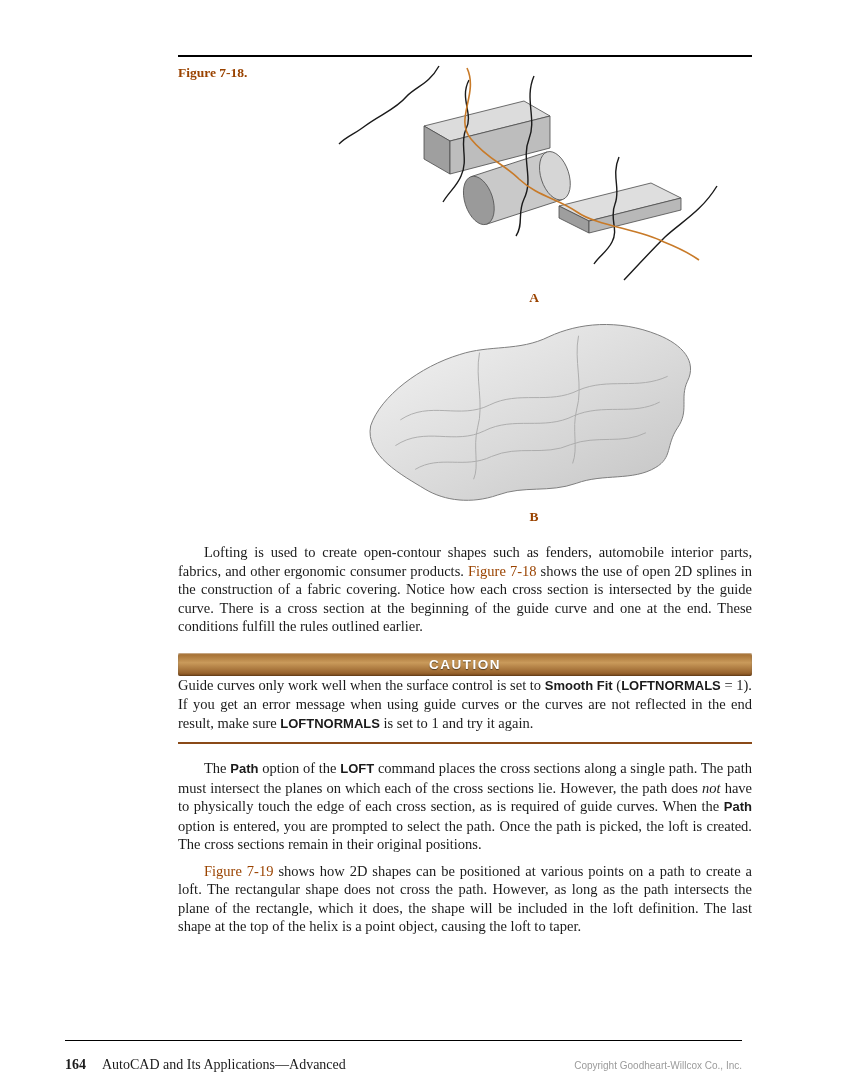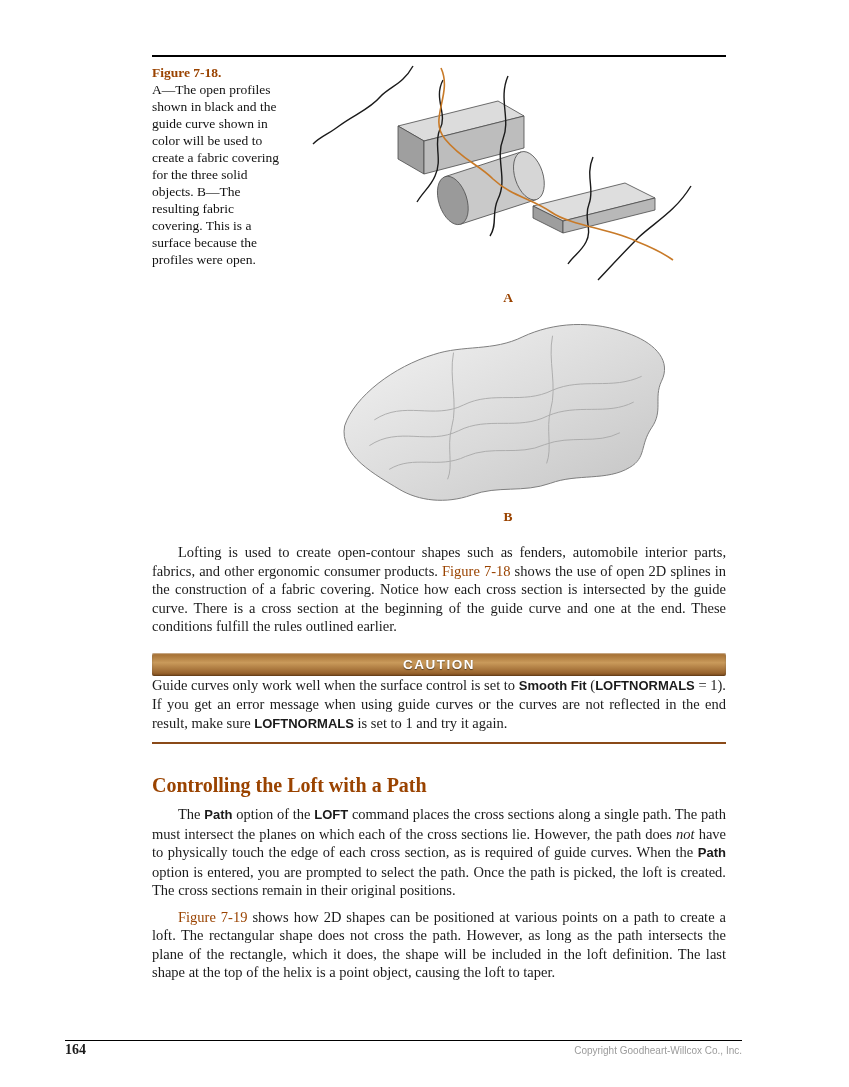--- a/index.html
+++ b/index.html
@@ -9,21 +9,21 @@
     --text-color:#1b1b1b;
   }
   *{margin:0;padding:0;box-sizing:border-box;}
   html,body{background:#ffffff;}
   body{
     width:849px;height:1087px;position:relative;overflow:hidden;
     font-family:"Liberation Serif", serif;
     color:var(--text-color);
   }
   .content{
-    position:absolute;left:152px;top:55px;width:574px;
+    position:absolute;left:178px;top:55px;width:574px;
   }
   .top-rule{border-top:2px solid #000;margin-bottom:7px;}
   
   .figure-block{display:flex;}
   .figure-caption{
     width:138px;flex:0 0 138px;font-size:13.5px;line-height:17px;padding-right:6px;
   }
   .cap-title{display:block;font-weight:bold;color:var(--accent-brown);}
   .cap-body{display:block;color:#111;}
   .figure-art{flex:1;display:flex;flex-direction:column;align-items:stretch;}
@@ -58,41 +58,40 @@
   
   .section-heading{
     margin-top:30px;font-size:20px;font-weight:bold;color:var(--accent-brown);
     font-family:"Liberation Serif", serif;
   }
   .section-heading + .body-par{margin-top:8px;}
   .body-par + .body-par.no-gap{margin-top:8px;}
   
   .footer{
     position:absolute;left:65px;right:107px;top:1040px;
-    border-top:1.5px solid #000;padding-top:1px;
+    border-top:1.5px solid #000;padding-top:16px;
     display:flex;align-items:baseline;
   }
   .page-num{font-weight:bold;font-size:14px;margin-right:16px;}
   .book-title{font-size:14px;}
   .copyright{
     margin-left:auto;font-family:"Liberation Sans", sans-serif;
     font-size:10px;color:#9b9b9b;
   }
   svg{overflow:visible;}
 </style>
 </head>
 <body>
 
 <div class="content">
   <div class="top-rule"></div>
 
   <div class="figure-block">
     <div class="figure-caption">
       <span class="cap-title">Figure 7-18.</span>
-      <span class="cap-body">A—The open profiles shown in black and the guide curve shown in color will be used to create a fabric covering for the three solid objects. B—The resulting fabric covering. This is a surface because the profiles were open.</span>
     </div>
 
     <div class="figure-art">
 
       <svg class="fig-svg" viewBox="0 0 430 224" height="224" preserveAspectRatio="xMidYMid meet" aria-hidden="true">
         <g fill="none" stroke="#1a1a1a" stroke-width="1.4">
           <path d="M120,2 C110,20 98,22 88,32 C76,46 62,50 46,62 C36,70 28,72 20,80"></path>
         </g>
         <g stroke="#4a4a4a" stroke-width="0.8">
           <polygon points="105,62 205,37 231,52 131,77" fill="#dcdcdc"></polygon>
@@ -145,22 +144,22 @@
   <p class="body-par indent"><span class="seg-plain">Lofting is used to create open-contour shapes such as fenders, automobile interior parts, fabrics, and other ergonomic consumer products. </span><span class="seg-figref">Figure 7-18</span><span class="seg-plain"> shows the use of open 2D splines in the construction of a fabric covering. Notice how each cross section is intersected by the guide curve. There is a cross section at the beginning of the guide curve and one at the end. These conditions fulfill the rules outlined earlier.</span></p>
 
   <div class="caution">
     <div class="caution-bar">
       <span class="caution-title">CAUTION</span>
     </div>
     <p class="caution-body"><span class="seg-plain">Guide curves only work well when the surface control is set to </span><span class="seg-bold">Smooth Fit</span><span class="seg-plain"> (</span><span class="seg-bold">LOFTNORMALS</span><span class="seg-plain"> = 1). If you get an error message when using guide curves or the curves are not reflected in the end result, make sure </span><span class="seg-bold">LOFTNORMALS</span><span class="seg-plain"> is set to 1 and try it again.</span></p>
     <div class="caution-rule"></div>
   </div>
 
-  <h2 class="section-heading">Controlling the Loft with a Path</h2>
 
   <p class="body-par indent"><span class="seg-plain">The </span><span class="seg-bold">Path</span><span class="seg-plain"> option of the </span><span class="seg-bold">LOFT</span><span class="seg-plain"> command places the cross sections along a single path. The path must intersect the planes on which each of the cross sections lie. However, the path does </span><span class="seg-italic">not</span><span class="seg-plain"> have to physically touch the edge of each cross section, as is required of guide curves. When the </span><span class="seg-bold">Path</span><span class="seg-plain"> option is entered, you are prompted to select the path. Once the path is picked, the loft is created. The cross sections remain in their original positions.</span></p>
   <p class="body-par indent no-gap"><span class="seg-figref">Figure 7-19</span><span class="seg-plain"> shows how 2D shapes can be positioned at various points on a path to create a loft. The rectangular shape does not cross the path. However, as long as the path intersects the plane of the rectangle, which it does, the shape will be included in the loft definition. The last shape at the top of the helix is a point object, causing the loft to taper.</span></p>
 </div>
 
 <div class="footer">
   <span class="page-num">164</span>
+  <span class="book-title">AutoCAD and Its Applications—Advanced</span>
   <span class="copyright">Copyright Goodheart-Willcox Co., Inc.</span>
 </div>
 
 </body></html>

